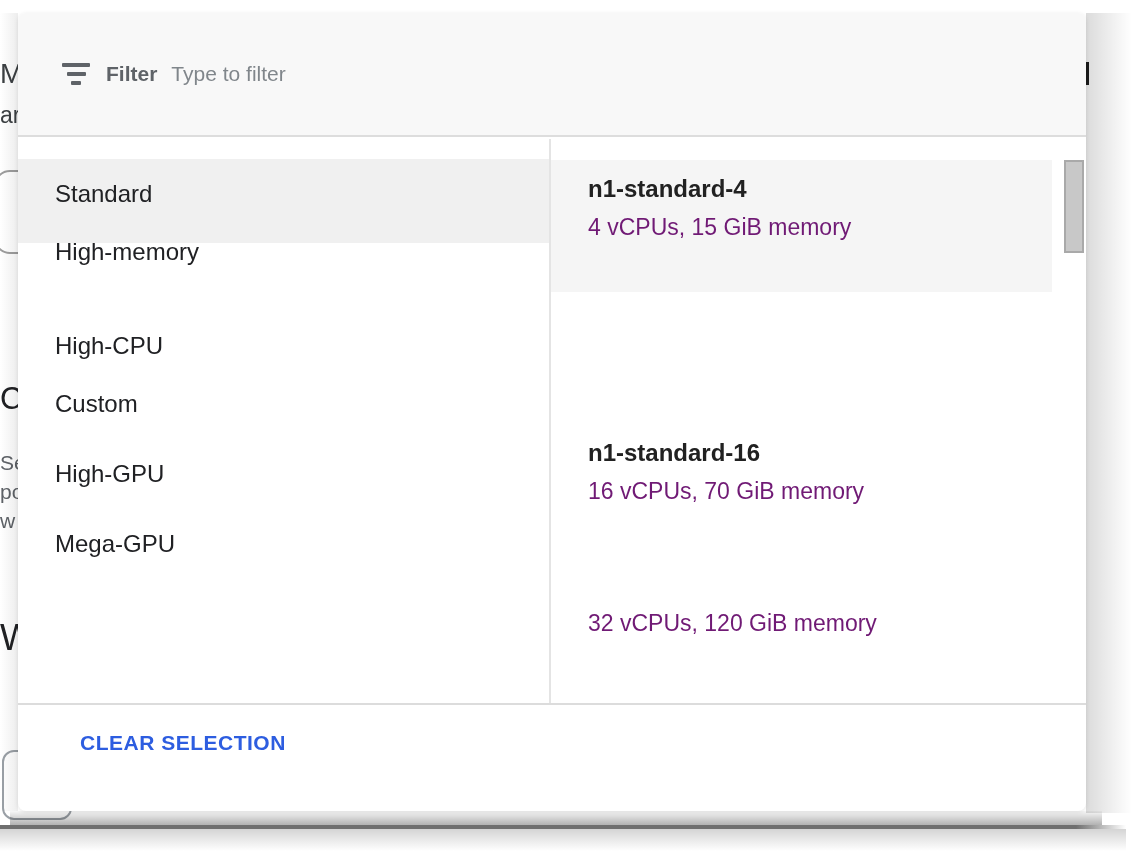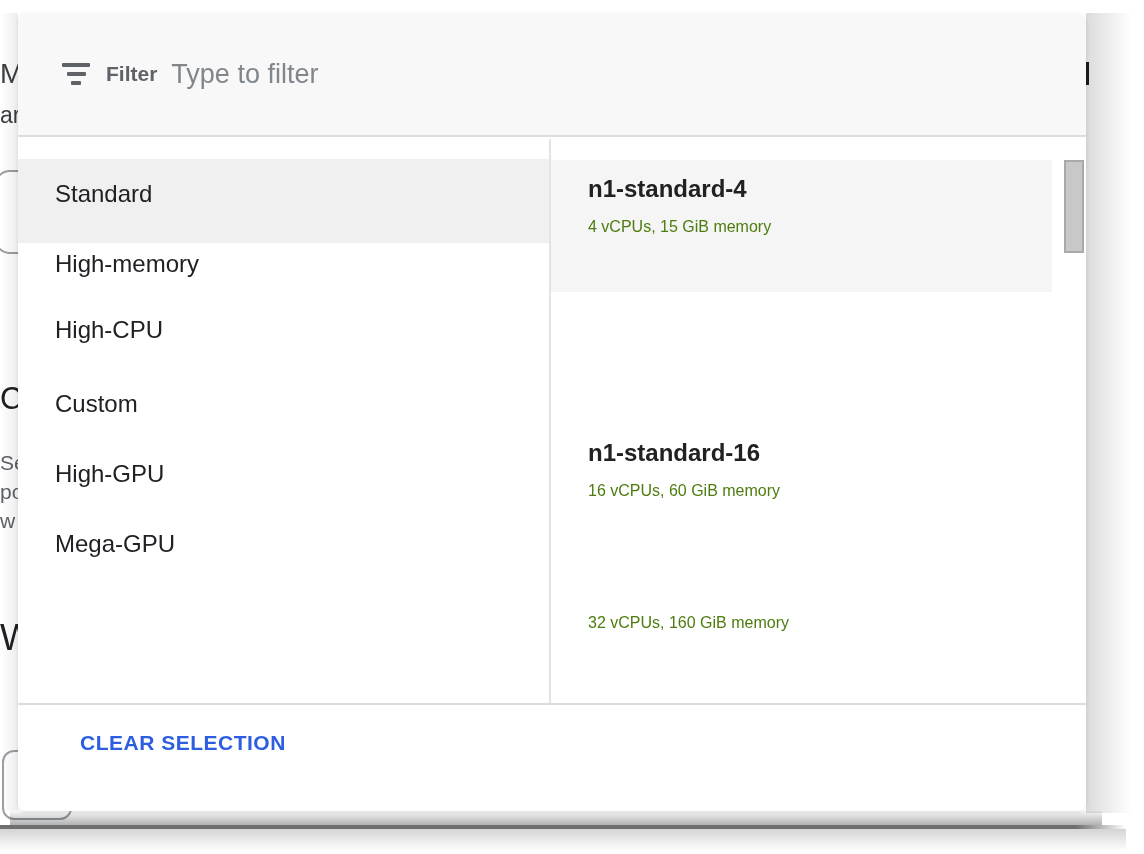--- a/index.html
+++ b/index.html
@@ -43,36 +43,36 @@
   .filter-header { position:absolute; left:0; top:0; width:1068px; height:124px;
                    background:#f8f8f8; border-bottom:2px solid #ddd;
                    display:flex; align-items:center; padding-left:44px; }
   .filter-icon { display:flex; flex-direction:column; align-items:center; gap:5px; width:28px; margin-right:16px; }
   .filter-icon i { display:block; height:4px; background:#5f6368; border-radius:1px; }
   .filter-icon i:nth-child(1){ width:28px; }
   .filter-icon i:nth-child(2){ width:19px; }
   .filter-icon i:nth-child(3){ width:10px; }
   .filter-label { font-size:21px; font-weight:700; color:#5f6368; margin-right:14px; }
   .filter-input { flex:1; border:none; outline:none; background:transparent;
-                  font-family:"Liberation Sans", sans-serif; font-size:27px; color:#3c4043; height:40px; }
+                  font-family:"Liberation Sans", sans-serif; font-size:21px; color:#3c4043; height:40px; }
   .filter-input::placeholder { color:#80868b; opacity:1; }
 
   
   .col-divider { position:absolute; left:531px; top:126px; width:2px; height:564px; background:#e4e4e4; }
 
   .cat { position:absolute; left:0; width:531px; height:84px; line-height:70px;
          padding-left:37px; font-size:24px; color:#202124; cursor:pointer; }
   .cat.selected { background:#f0f0f0; }
-  .c0{top:146px}.c1{top:216px}.c2{top:282px}.c3{top:356px}.c4{top:426px}.c5{top:496px}
+  .c0{top:146px}.c1{top:204px}.c2{top:298px}.c3{top:356px}.c4{top:426px}.c5{top:496px}
 
   .mt { position:absolute; left:533px; width:501px; height:132px; cursor:pointer; }
   .mt.highlighted { background:#f5f5f5; }
   .i0{top:147px}.i1{top:279px}.i2{top:411px}.i3{top:543px}
   .mt-name  { position:absolute; left:37px; top:15px; font-size:24px; font-weight:700; color:#212121; line-height:28px; }
-  .mt-specs { position:absolute; left:37px; top:53px; font-size:16px; color:#4d7c0f; line-height:28px; }
+  .mt-specs { position:absolute; left:37px; top:53px; font-size:23px; color:#701a75; line-height:28px; }
 
   .scroll-thumb { position:absolute; left:1046px; top:147px; width:20px; height:93px;
                   background:#c8c8c8; border:2px solid #a9a9a9; }
 
   
   .footer-divider { position:absolute; left:0; top:690px; width:1068px; height:2px; background:#dcdcdc; }
   .footer { position:absolute; left:0; top:692px; width:1068px; height:76px;
             display:flex; align-items:center; padding-left:62px; background:#fff; }
   .clear-btn { border:none; background:transparent; cursor:pointer;
                font-family:"Liberation Sans", sans-serif; font-size:21px; font-weight:700;
@@ -122,24 +122,24 @@
     <div class="col-divider"></div>
 
     <div class="mt i0 highlighted">
       <div class="mt-name">n1-standard-4</div>
       <div class="mt-specs">4 vCPUs, 15 GiB memory</div>
     </div>
     <div class="mt i1">
     </div>
     <div class="mt i2">
       <div class="mt-name">n1-standard-16</div>
-      <div class="mt-specs">16 vCPUs, 60 GiB memory</div>
+      <div class="mt-specs">16 vCPUs, 70 GiB memory</div>
     </div>
     <div class="mt i3">
-      <div class="mt-specs">32 vCPUs, 160 GiB memory</div>
+      <div class="mt-specs">32 vCPUs, 120 GiB memory</div>
     </div>
 
     <div class="scroll-thumb"></div>
 
     <div class="footer-divider"></div>
     <div class="footer">
       <button class="clear-btn">CLEAR SELECTION</button>
     </div>
 
   </div>

